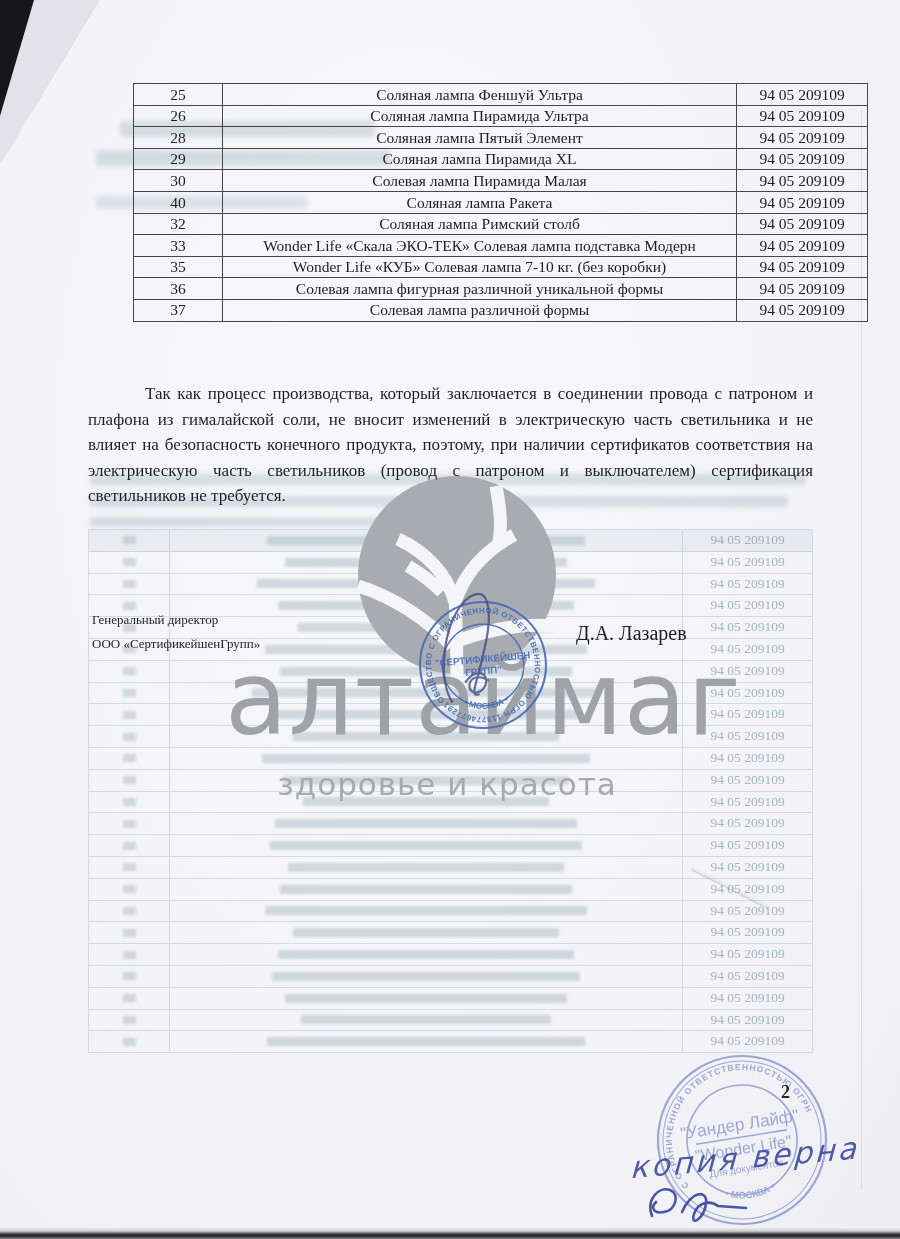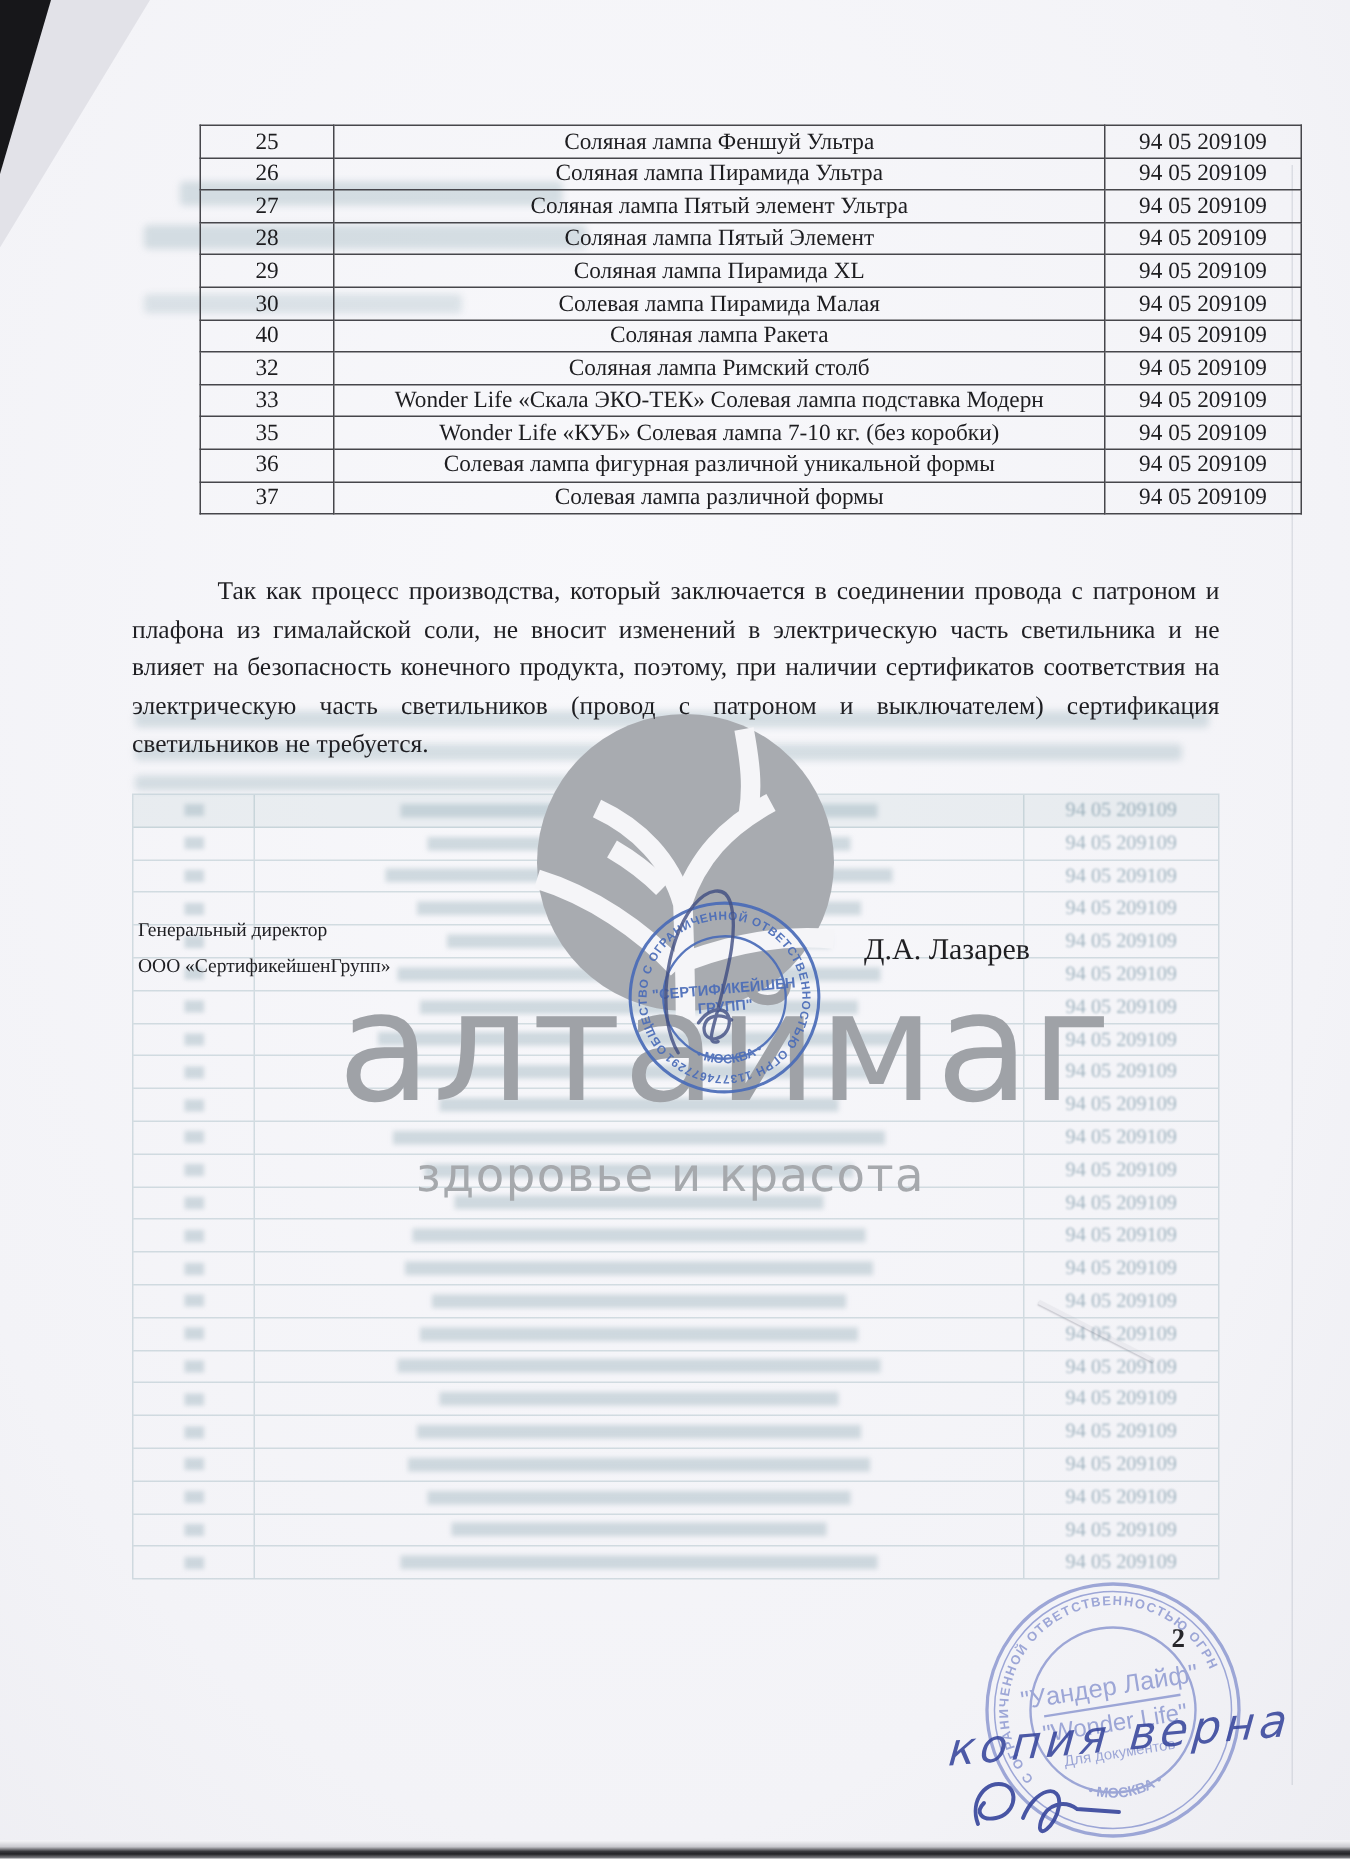--- a/index.html
+++ b/index.html
@@ -324,25 +324,20 @@
           <td class="c1">25</td>
           <td class="c2">Соляная лампа Феншуй Ультра</td>
           <td class="c3">94 05 209109</td>
         </tr>
         <tr>
           <td class="c1">26</td>
           <td class="c2">Соляная лампа Пирамида Ультра</td>
           <td class="c3">94 05 209109</td>
         </tr>
         <tr>
-          <td class="c1">27</td>
-          <td class="c2">Соляная лампа Пятый элемент Ультра</td>
-          <td class="c3">94 05 209109</td>
-        </tr>
-        <tr>
           <td class="c1">28</td>
           <td class="c2">Соляная лампа Пятый Элемент</td>
           <td class="c3">94 05 209109</td>
         </tr>
         <tr>
           <td class="c1">29</td>
           <td class="c2">Соляная лампа Пирамида XL</td>
           <td class="c3">94 05 209109</td>
         </tr>
         <tr>

